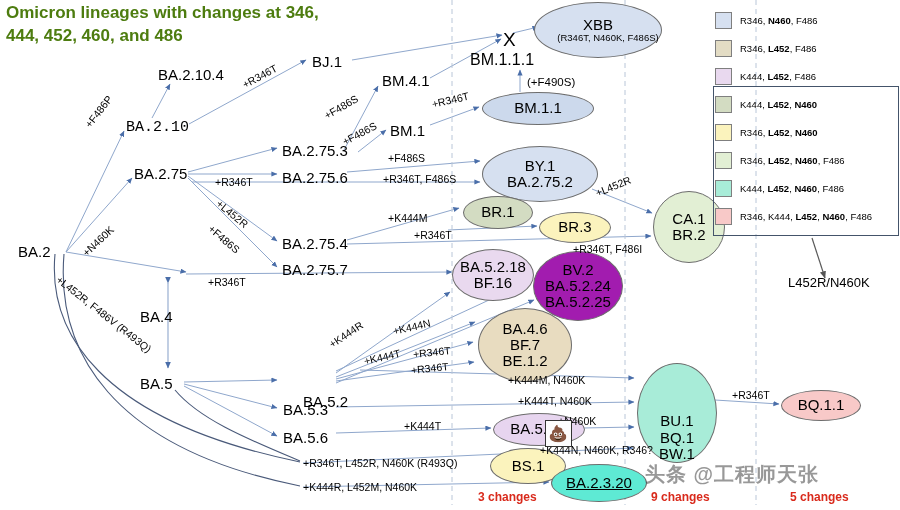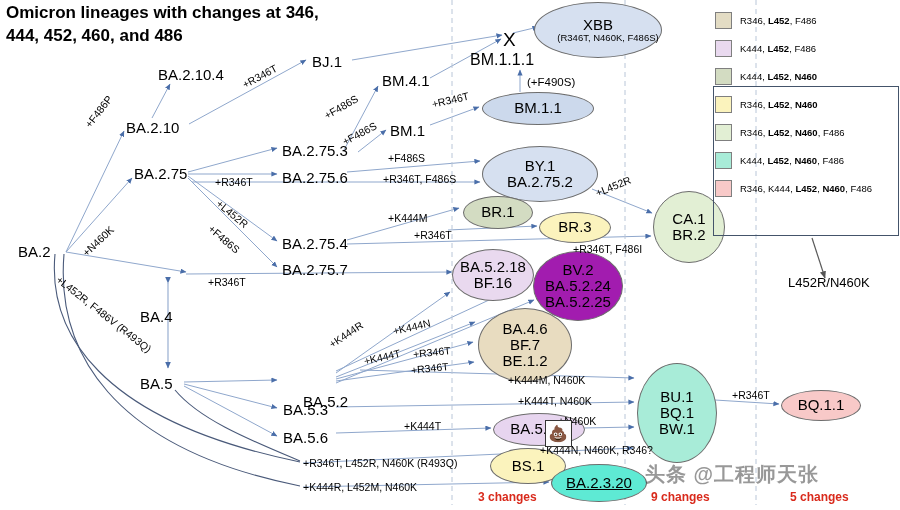--- a/index.html
+++ b/index.html
@@ -37,21 +37,21 @@
   .ell .ln{display:block;}
   .edgelbl{
     position:absolute;
     font-size:10.5px;
     color:#000;
     white-space:nowrap;
     transform-origin:0 50%;
   }
   .title{
     position:absolute;left:6px;top:2px;
-    font-size:17px;font-weight:bold;color:#000000;
+    font-size:17px;font-weight:bold;color:#4d7c0f;
     line-height:1.35;width:330px;
   }
   .legend{position:absolute;left:715px;top:6px;width:180px;}
   .legrow{display:flex;align-items:center;height:28px;}
   .swatch{width:17px;height:17px;border:1px solid #7f7f7f;box-sizing:border-box;margin-right:8px;flex:none;}
   .legtxt{font-size:9.5px;color:#000;white-space:nowrap;}
   .legbox{
     position:absolute;left:713px;top:86px;width:186px;height:150px;
     border:1px solid #44546a;box-sizing:border-box;
   }
@@ -176,21 +176,21 @@
   </svg>
 
   <div class="title">Omicron lineages with changes at 346, 444, 452, 460, and 486</div>
 
   <div class="xmark">X</div>
   <div class="bm111">BM.1.1.1</div>
   <div class="f490">(+F490S)</div>
 
   <div id="plain-nodes">
       <div class="node plain" style="left: 18px; top: 244px;">BA.2</div>
-      <div class="node plain" style="left: 126px; top: 120px;">BA.2.10</div>
+      <div class="node plain" style="left: 126px; top: 120px; font-family: Liberation Mono, monospace;">BA.2.10</div>
       <div class="node plain" style="left: 158px; top: 67px;">BA.2.10.4</div>
       <div class="node plain" style="left: 134px; top: 166px;">BA.2.75</div>
       <div class="node plain" style="left: 312px; top: 54px;">BJ.1</div>
       <div class="node plain" style="left: 382px; top: 73px;">BM.4.1</div>
       <div class="node plain" style="left: 390px; top: 123px;">BM.1</div>
       <div class="node plain" style="left: 282px; top: 143px;">BA.2.75.3</div>
       <div class="node plain" style="left: 282px; top: 170px;">BA.2.75.6</div>
       <div class="node plain" style="left: 282px; top: 236px;">BA.2.75.4</div>
       <div class="node plain" style="left: 282px; top: 262px;">BA.2.75.7</div>
       <div class="node plain" style="left: 140px; top: 265px; margin-top: 44px;">BA.4</div>
@@ -238,21 +238,21 @@
       </div>
       <div class="ell" style="left: 493px; top: 413px; width: 92px; height: 33px; background: rgb(231, 213, 239);">
         <span class="ln">BA.5.6.2</span>
       </div>
       <div class="ell" style="left: 490px; top: 448px; width: 76px; height: 36px; background: rgb(251, 243, 189);">
         <span class="ln">BS.1</span>
       </div>
       <div class="ell" style="left: 551px; top: 464px; width: 96px; height: 38px; background: #5eead4; text-decoration: underline;">
         <span class="ln">BA.2.3.20</span>
       </div>
-      <div class="ell" style="left: 637px; top: 363px; width: 80px; height: 100px; background: rgb(168, 236, 216);">
+      <div class="ell" style="left: 637px; top: 363px; width: 80px; height: 100px; background: rgb(168, 236, 216); justify-content: flex-end;">
         <span class="ln">BU.1</span>
         <span class="ln">BQ.1</span>
         <span class="ln">BW.1</span>
       </div>
       <div class="ell" style="left: 781px; top: 390px; width: 80px; height: 31px; background: rgb(248, 201, 200);">
         <span class="ln">BQ.1.1</span>
       </div>
     </div>
 
   <div id="edge-labels">
@@ -286,20 +286,24 @@
       <div class="edgelbl" style="left: 303px; top: 481px; transform: rotate(0deg);">+K444R, L452M, N460K</div>
       <div class="edgelbl" style="left: 732px; top: 389px; transform: rotate(0deg);">+R346T</div>
       <div class="edgelbl" style="left: 432px; top: 98px; transform: rotate(-13deg);">+R346T</div>
     </div>
 
   <div class="poo">💩</div>
 
   <div class="legbox"></div>
   <div class="legend" id="legend">
       <div class="legrow">
+        <span class="swatch" style="background: rgb(214, 224, 240);"></span>
+        <span class="legtxt">R346, <b>N460</b>, F486</span>
+      </div>
+      <div class="legrow">
         <span class="swatch" style="background: rgb(227, 220, 196);"></span>
         <span class="legtxt">R346, <b>L452</b>, F486</span>
       </div>
       <div class="legrow">
         <span class="swatch" style="background: rgb(233, 217, 239);"></span>
         <span class="legtxt">K444, <b>L452</b>, F486</span>
       </div>
       <div class="legrow">
         <span class="swatch" style="background: rgb(211, 220, 194);"></span>
         <span class="legtxt">K444, <b>L452</b>, <b>N460</b></span>

